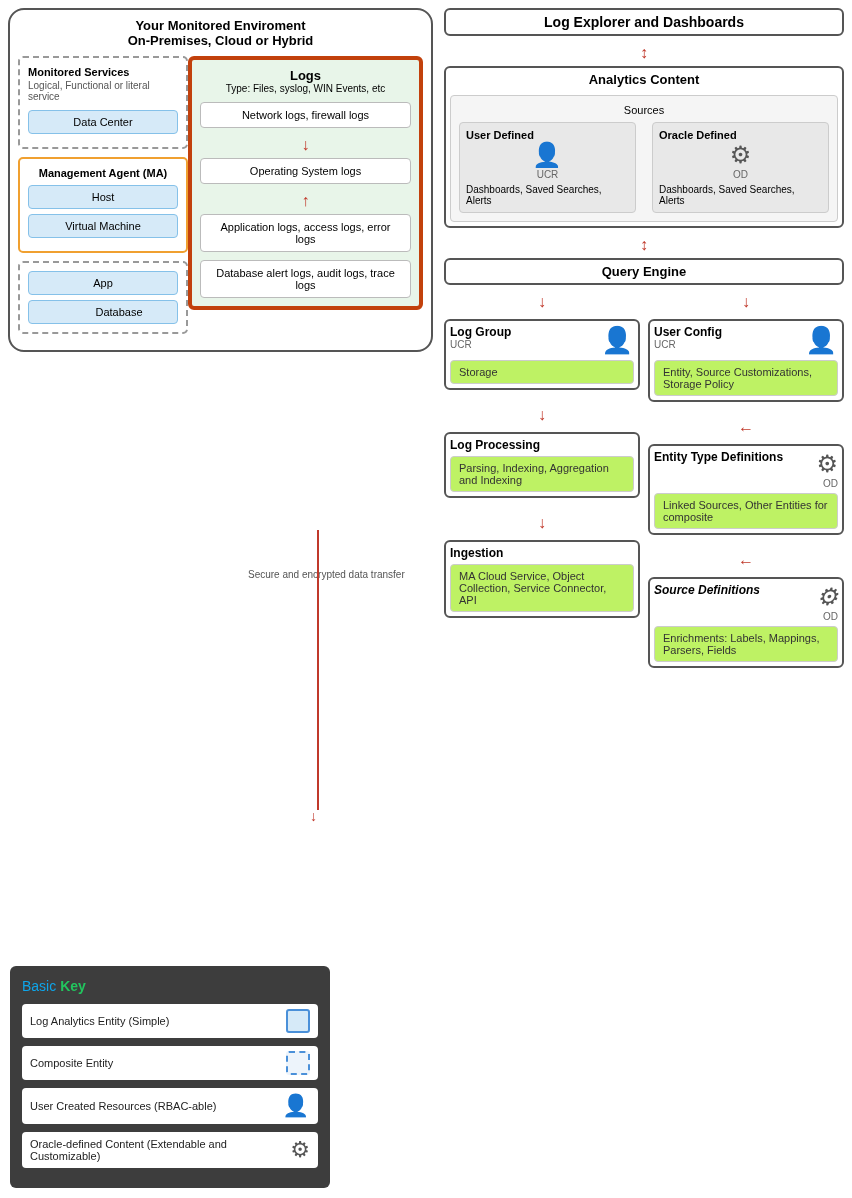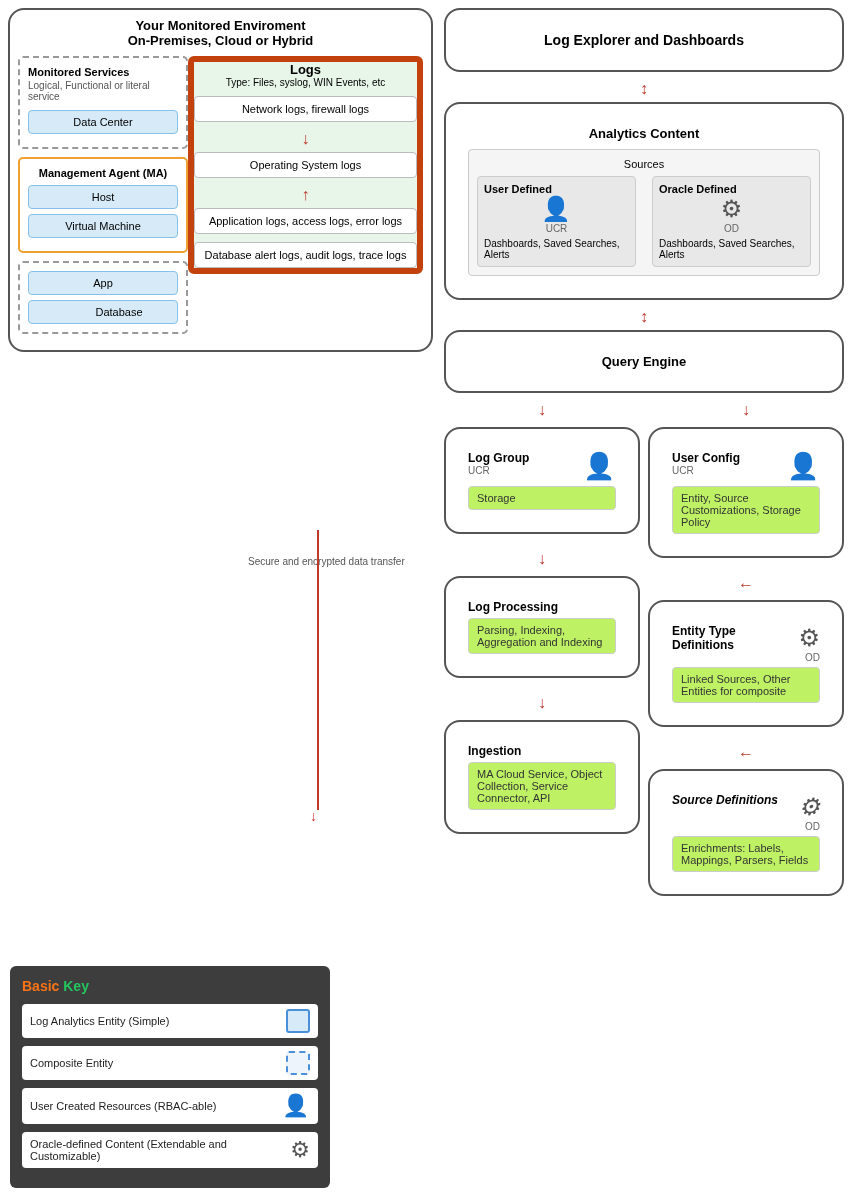--- a/index.html
+++ b/index.html
@@ -130,23 +130,23 @@
     }
     .orange-border-box {
       border: 2px solid #f0a030;
       border-radius: 5px;
       padding: 8px;
       margin-bottom: 8px;
     }
 
     .green-logs {
       background: #e8f5e9;
-      border: 6px solid #c2410c;
+      border: 4px solid #c2410c;
       border-radius: 6px;
-      padding: 0;
+      padding: 8px;
     }
     .green-logs-title {
       font-weight: bold;
       font-size: 13px;
       text-align: center;
     }
     .green-logs-sub {
       font-size: 10px;
       text-align: center;
       margin-bottom: 8px;
@@ -164,22 +164,22 @@
     
     .right-outer {
       position: absolute;
       right: 8px;
       top: 8px;
       width: 400px;
     }
 
     .bordered-box {
       border: 2px solid #555;
-      border-radius: 16px;
-      padding: 22px;
+      border-radius: 6px;
+      padding: 4px;
       background: #fff;
       margin-bottom: 8px;
     }
     .centered-bold {
       text-align: center;
       font-weight: bold;
     }
 
     
     .analytics-inner {
@@ -273,21 +273,21 @@
           <div style="text-align:center;color:#c0392b;font-size:16px;margin-bottom:4px;">↓</div>
           <div class="white-box">Operating System logs</div>
           <div style="text-align:center;color:#c0392b;font-size:16px;margin-bottom:4px;">↑</div>
           <div class="white-box">Application logs, access logs, error logs</div>
           <div class="white-box" style="margin-bottom:0;">Database alert logs, audit logs, trace logs</div>
         </div>
       </div>
     </div>
   </div>
 
-  <div class="secure-text" style="left:248px; top:556px;">Secure and encrypted data transfer</div>
+  <div class="secure-text" style="left:248px; top:569px;">Secure and encrypted data transfer</div>
 
   <div style="position:absolute;left:317px;top:530px;width:2px;height:280px;border-left:2px solid #c0392b;"></div>
   <div style="position:absolute;left:310px;top:808px;color:#c0392b;font-size:14px;">↓</div>
 
   <div class="right-outer">
 
     <div class="bordered-box">
       <div class="centered-bold" style="font-size:14px;">Log Explorer and Dashboards</div>
     </div>
 
@@ -391,21 +391,21 @@
           <div style="font-size:10px;color:#666;text-align:right;margin-bottom:4px;">OD</div>
           <div class="panel-inner">Enrichments: Labels, Mappings, Parsers, Fields</div>
         </div>
 
       </div>
     </div>
   </div>
 
   <div class="key-box">
     <div class="key-title">
-      <span style="color:#f97316;font-weight:bold;">Basic</span>
+      <span style="color:#0ea5e9;font-weight:normal;">Basic</span>
       <span style="color:#22c55e;font-weight:bold;">Key</span>
     </div>
 
     <div class="key-item">
       <span class="key-item-label">Log Analytics Entity (Simple)</span>
       <div class="simple-entity-icon"></div>
     </div>
 
     <div class="key-item">
       <span class="key-item-label">Composite Entity</span>

